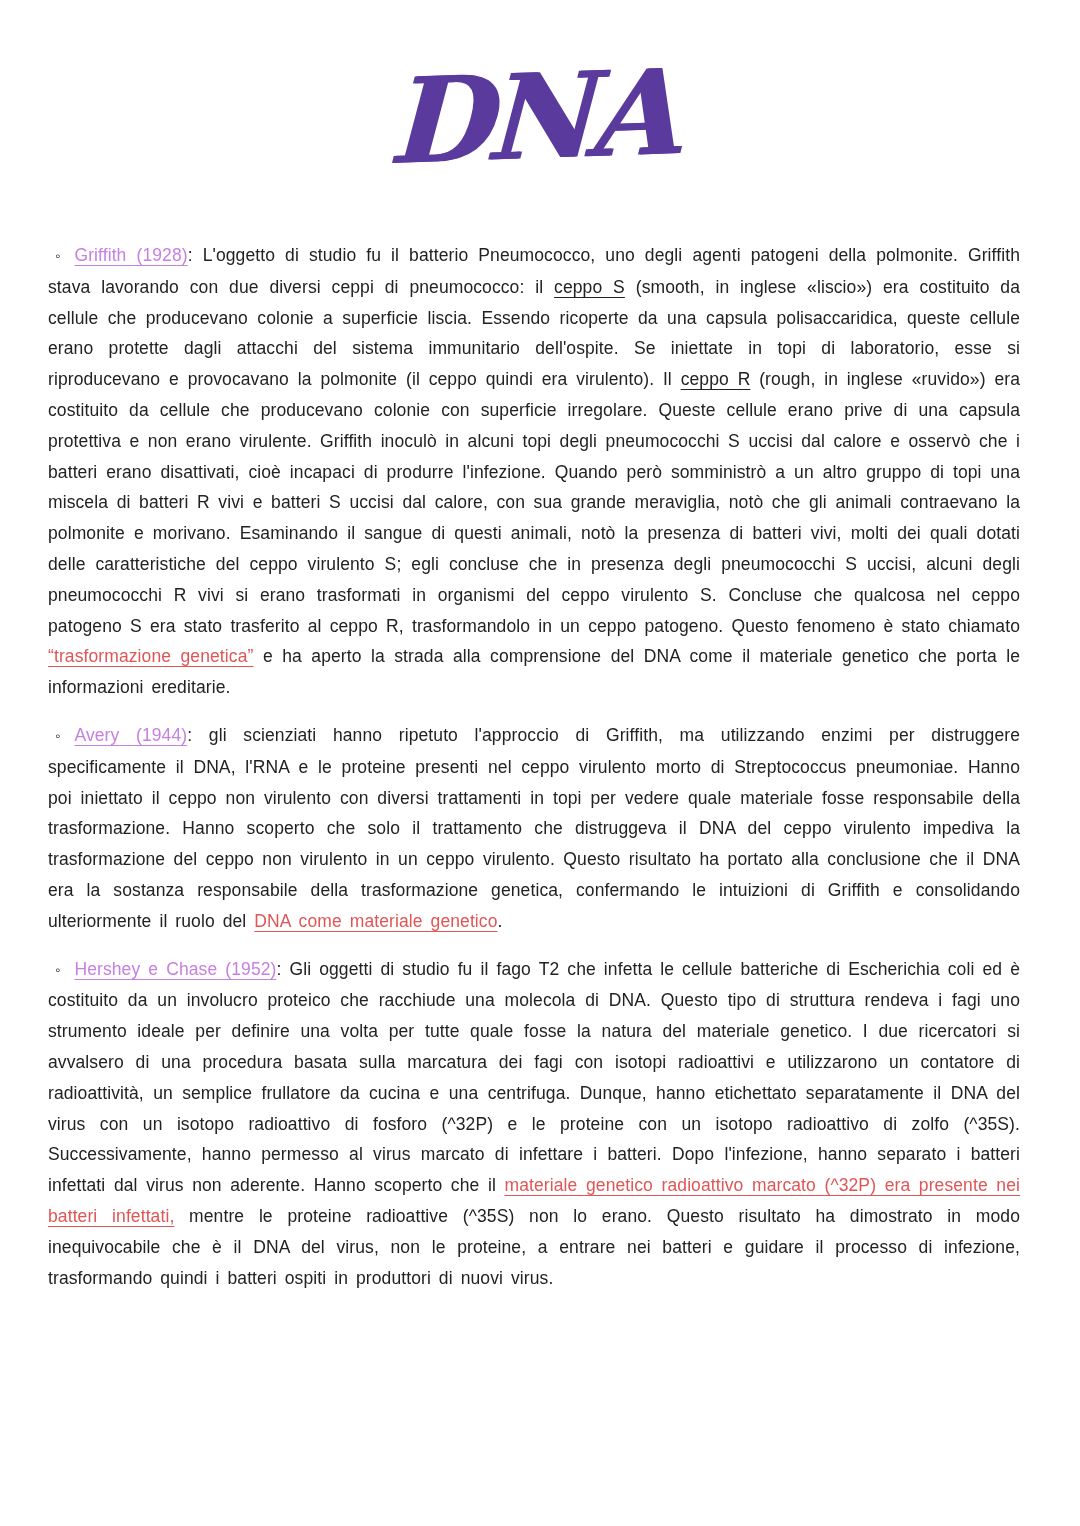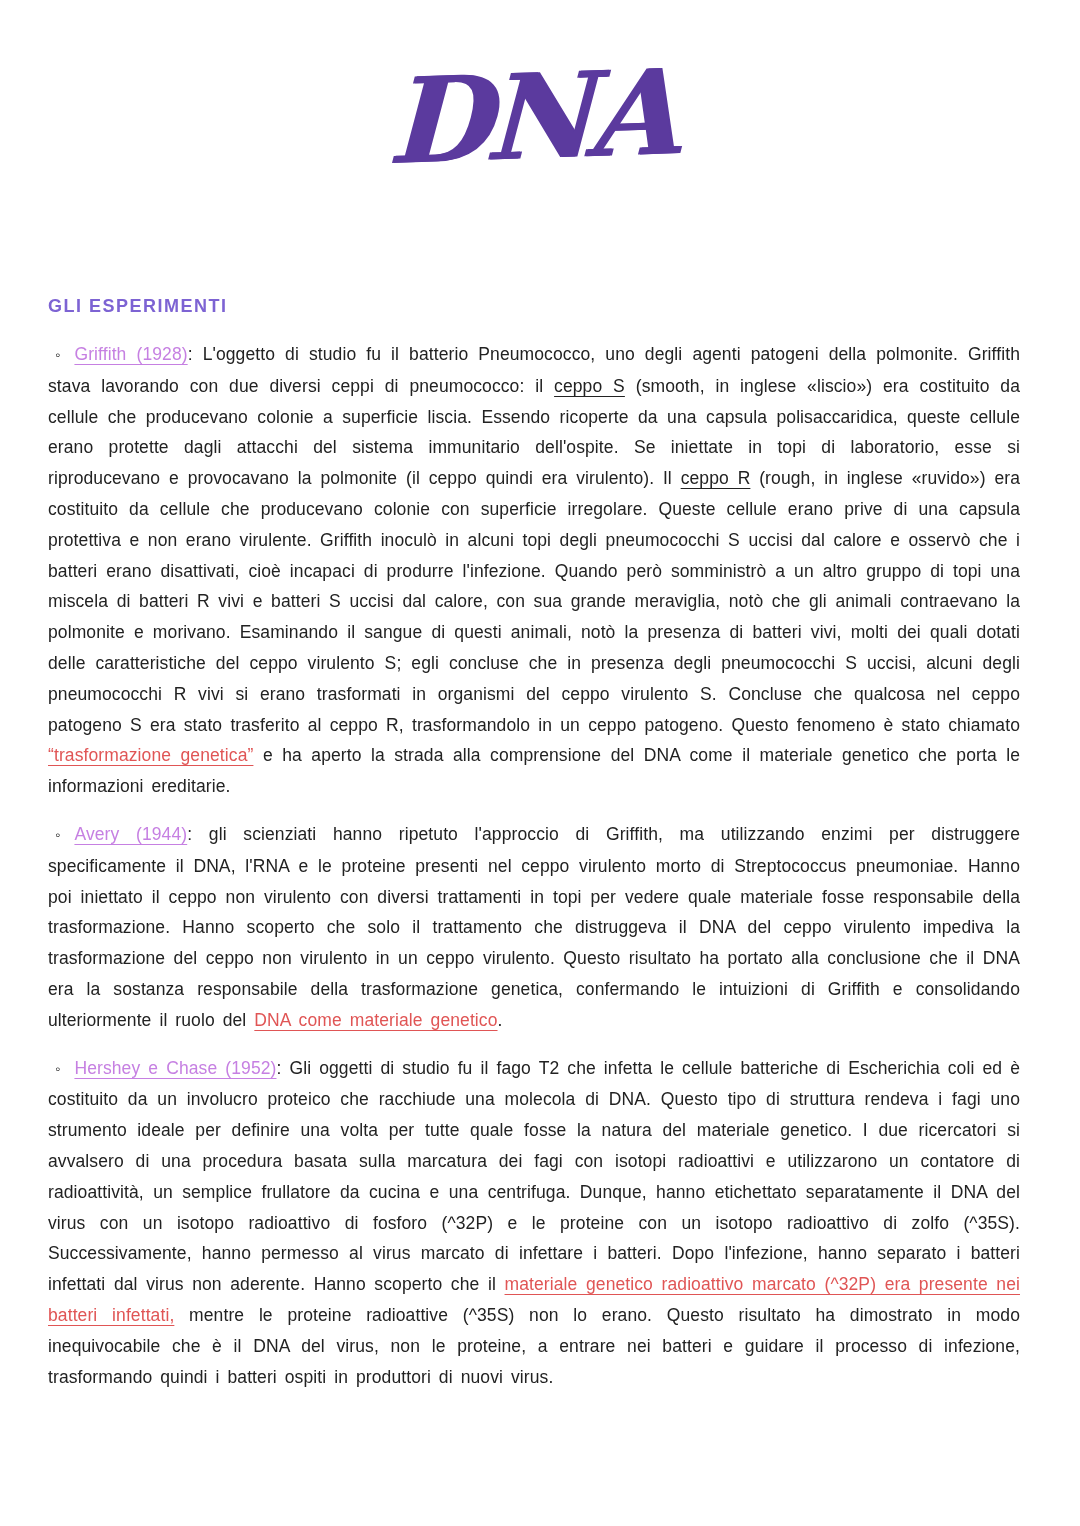--- a/index.html
+++ b/index.html
@@ -82,21 +82,20 @@
 </style>
 </head>
 <body style="color: rgb(34, 34, 34);">
 
 <div class="page">
 
   <div class="logo-wrap">
     <span class="dna-logo">DNA</span>
   </div>
 
-  <div class="section-heading">GLI ESPERIMENTI</div>
 
   <div class="experiments">
     <p class="experiment"><span class="bullet">◦</span><span><span class="seg-term">Griffith (1928)</span><span class="seg-plain">: L'oggetto di studio fu il batterio Pneumococco, uno degli agenti patogeni della polmonite. Griffith stava lavorando con due diversi ceppi di pneumococco: il </span><span class="seg-underline">ceppo S</span><span class="seg-plain"> (smooth, in inglese «liscio») era costituito da cellule che producevano colonie a superficie liscia. Essendo ricoperte da una capsula polisaccaridica, queste cellule erano protette dagli attacchi del sistema immunitario dell'ospite. Se iniettate in topi di laboratorio, esse si riproducevano e provocavano la polmonite (il ceppo quindi era virulento). Il </span><span class="seg-underline">ceppo R</span><span class="seg-plain"> (rough, in inglese «ruvido») era costituito da cellule che producevano colonie con superficie irregolare. Queste cellule erano prive di una capsula protettiva e non erano virulente. Griffith inoculò in alcuni topi degli pneumococchi S uccisi dal calore e osservò che i batteri erano disattivati, cioè incapaci di produrre l'infezione. Quando però somministrò a un altro gruppo di topi una miscela di batteri R vivi e batteri S uccisi dal calore, con sua grande meraviglia, notò che gli animali contraevano la polmonite e morivano. Esaminando il sangue di questi animali, notò la presenza di batteri vivi, molti dei quali dotati delle caratteristiche del ceppo virulento S; egli concluse che in presenza degli pneumococchi S uccisi, alcuni degli pneumococchi R vivi si erano trasformati in organismi del ceppo virulento S. Concluse che qualcosa nel ceppo patogeno S era stato trasferito al ceppo R, trasformandolo in un ceppo patogeno. Questo fenomeno è stato chiamato </span><span class="seg-red">“trasformazione genetica”</span><span class="seg-plain"> e ha aperto la strada alla comprensione del DNA come il materiale genetico che porta le informazioni ereditarie.</span></span></p>
 
     <p class="experiment"><span class="bullet">◦</span><span><span class="seg-term">Avery (1944)</span><span class="seg-plain">: gli scienziati hanno ripetuto l'approccio di Griffith, ma utilizzando enzimi per distruggere specificamente il DNA, l'RNA e le proteine presenti nel ceppo virulento morto di Streptococcus pneumoniae. Hanno poi iniettato il ceppo non virulento con diversi trattamenti in topi per vedere quale materiale fosse responsabile della trasformazione. Hanno scoperto che solo il trattamento che distruggeva il DNA del ceppo virulento impediva la trasformazione del ceppo non virulento in un ceppo virulento. Questo risultato ha portato alla conclusione che il DNA era la sostanza responsabile della trasformazione genetica, confermando le intuizioni di Griffith e consolidando ulteriormente il ruolo del </span><span class="seg-red">DNA come materiale genetico</span><span class="seg-plain">.</span></span></p>
 
     <p class="experiment"><span class="bullet">◦</span><span><span class="seg-term">Hershey e Chase (1952)</span><span class="seg-plain">: Gli oggetti di studio fu il fago T2 che infetta le cellule batteriche di Escherichia coli ed è costituito da un involucro proteico che racchiude una molecola di DNA. Questo tipo di struttura rendeva i fagi uno strumento ideale per definire una volta per tutte quale fosse la natura del materiale genetico. I due ricercatori si avvalsero di una procedura basata sulla marcatura dei fagi con isotopi radioattivi e utilizzarono un contatore di radioattività, un semplice frullatore da cucina e una centrifuga. Dunque, hanno etichettato separatamente il DNA del virus con un isotopo radioattivo di fosforo (^32P) e le proteine con un isotopo radioattivo di zolfo (^35S). Successivamente, hanno permesso al virus marcato di infettare i batteri. Dopo l'infezione, hanno separato i batteri infettati dal virus non aderente. Hanno scoperto che il </span><span class="seg-red">materiale genetico radioattivo marcato (^32P) era presente nei batteri infettati,</span><span class="seg-plain"> mentre le proteine radioattive (^35S) non lo erano. Questo risultato ha dimostrato in modo inequivocabile che è il DNA del virus, non le proteine, a entrare nei batteri e guidare il processo di infezione, trasformando quindi i batteri ospiti in produttori di nuovi virus.</span></span></p>
   </div>
 
 </div>

